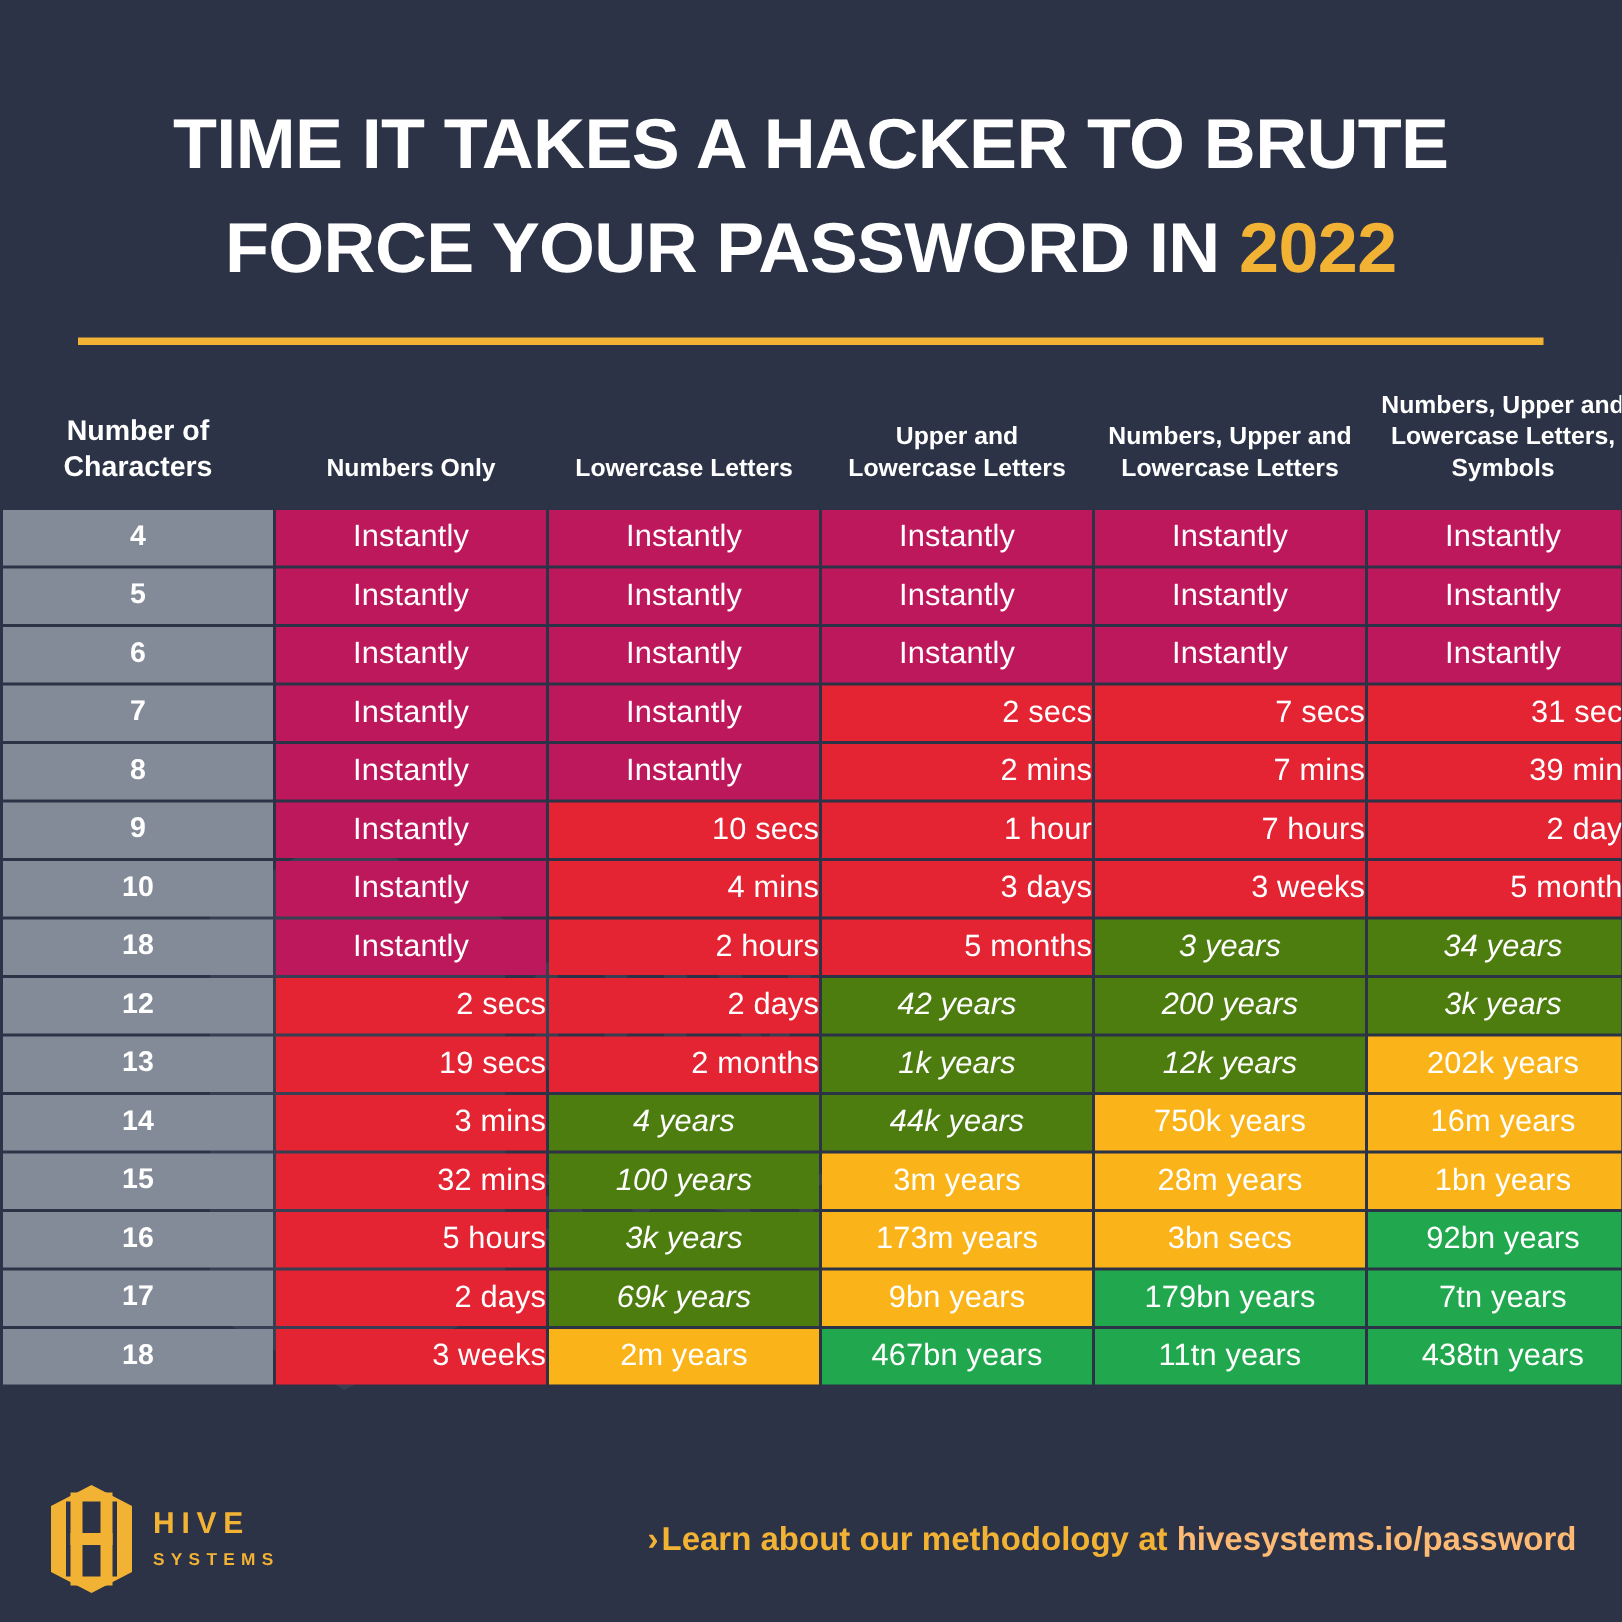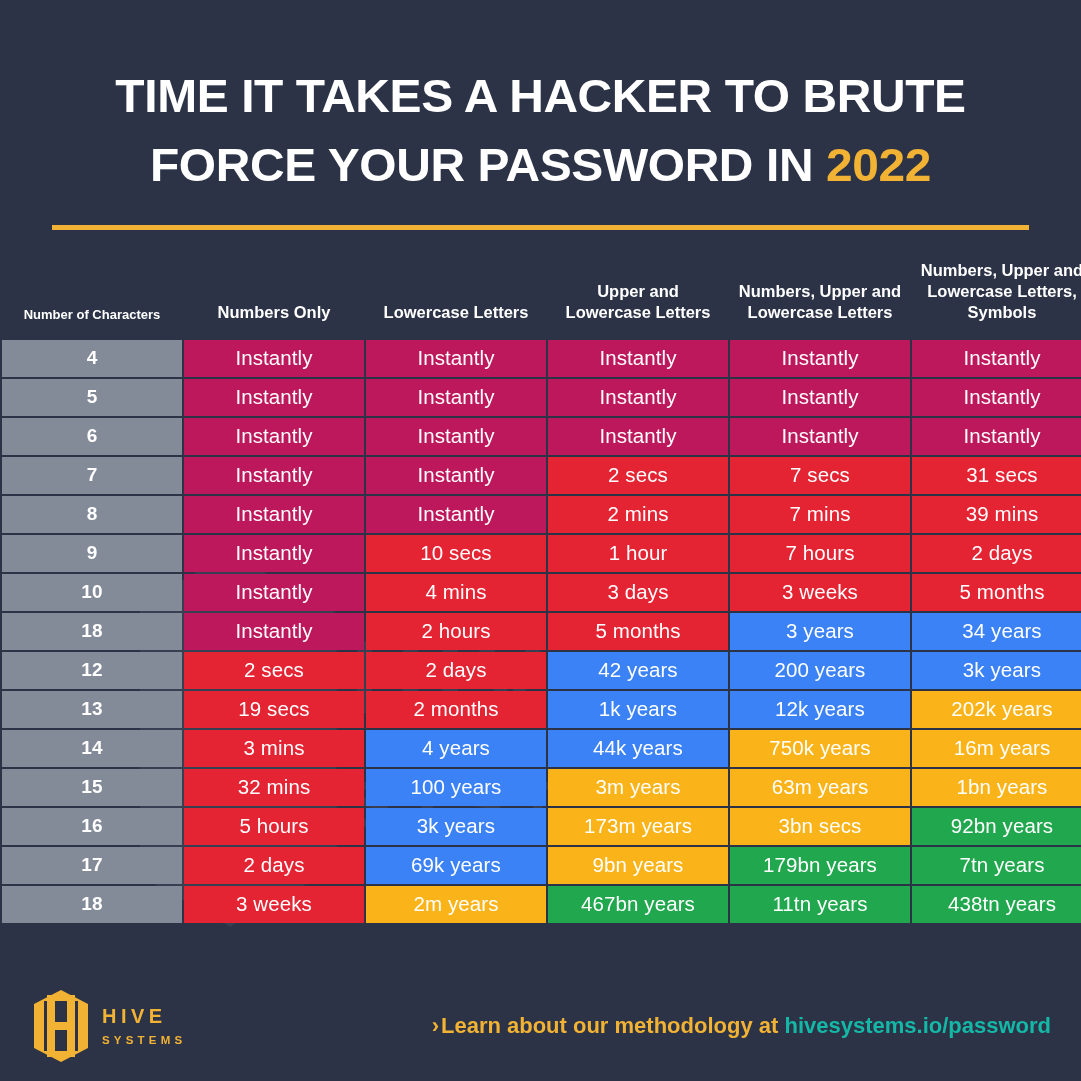--- a/index.html
+++ b/index.html
@@ -84,21 +84,21 @@
     background: transparent;
     color: #ffffff;
     font-size: 16.5px;
     font-weight: 700;
     line-height: 1.28;
     padding: 6px 8px 14px 8px;
     vertical-align: bottom;
     text-align: center;
   }
   thead th.hdr-num {
-    font-size: 13px;
+    font-size: 19px;
     line-height: 1.25;
   }
 
   tbody td {
     height: 37px;
     text-align: center;
     vertical-align: middle;
     color: #ffffff;
     font-size: 20.5px;
     font-weight: 400;
@@ -108,22 +108,22 @@
   }
   tbody td.numcell {
     background: #848b98;
     font-weight: 700;
     font-size: 19px;
     color: #ffffff;
   }
 
   
   .c-purple { background: #be185d; }
-  .c-red    { background: #e42333; }
-  .c-orange { background: #3b82f6; }
+  .c-red    { background: #e42333; text-align: right; }
+  .c-orange { background: #4d7c0f; font-style: italic; }
   .c-yellow { background: #fab419; }
   .c-green  { background: #21a84e; }
 
   
   .footer {
     position: absolute;
     left: 0;
     bottom: 0;
     width: 1081px;
     height: 110px;
@@ -161,21 +161,21 @@
     font-size: 22px;
     font-weight: 700;
     color: #f2b233;
     white-space: nowrap;
   }
   .cta-chevron {
     color: #f2b233;
     font-weight: 700;
     margin-right: 2px;
   }
-  .cta-url { color: #14b8a6; font-weight: 700; }
+  .cta-url { color: #fdba74; font-weight: 700; }
 </style>
 </head>
 <body>
 
 <div class="infographic">
 
   <div class="watermark">
     <svg viewBox="0 0 300 300" xmlns="http://www.w3.org/2000/svg">
       <polygon points="60,10 140,55 140,245 60,290 -20,245 -20,55" fill="#ffffff"></polygon>
       <text x="150" y="130" font-family="Liberation Sans, sans-serif" font-size="78" font-weight="700" fill="#ffffff" letter-spacing="8">HIVE</text>
@@ -296,21 +296,21 @@
             <td class="c-orange">4 years</td>
             <td class="c-orange">44k years</td>
             <td class="c-yellow">750k years</td>
             <td class="c-yellow">16m years</td>
           </tr>
           <tr>
             <td class="numcell">15</td>
             <td class="c-red">32 mins</td>
             <td class="c-orange">100 years</td>
             <td class="c-yellow">3m years</td>
-            <td class="c-yellow">63m years</td>
+            <td class="c-yellow">28m years</td>
             <td class="c-yellow">1bn years</td>
           </tr>
           <tr>
             <td class="numcell">16</td>
             <td class="c-red">5 hours</td>
             <td class="c-orange">3k years</td>
             <td class="c-yellow">173m years</td>
             <td class="c-yellow">3bn secs</td>
             <td class="c-green">92bn years</td>
           </tr>

